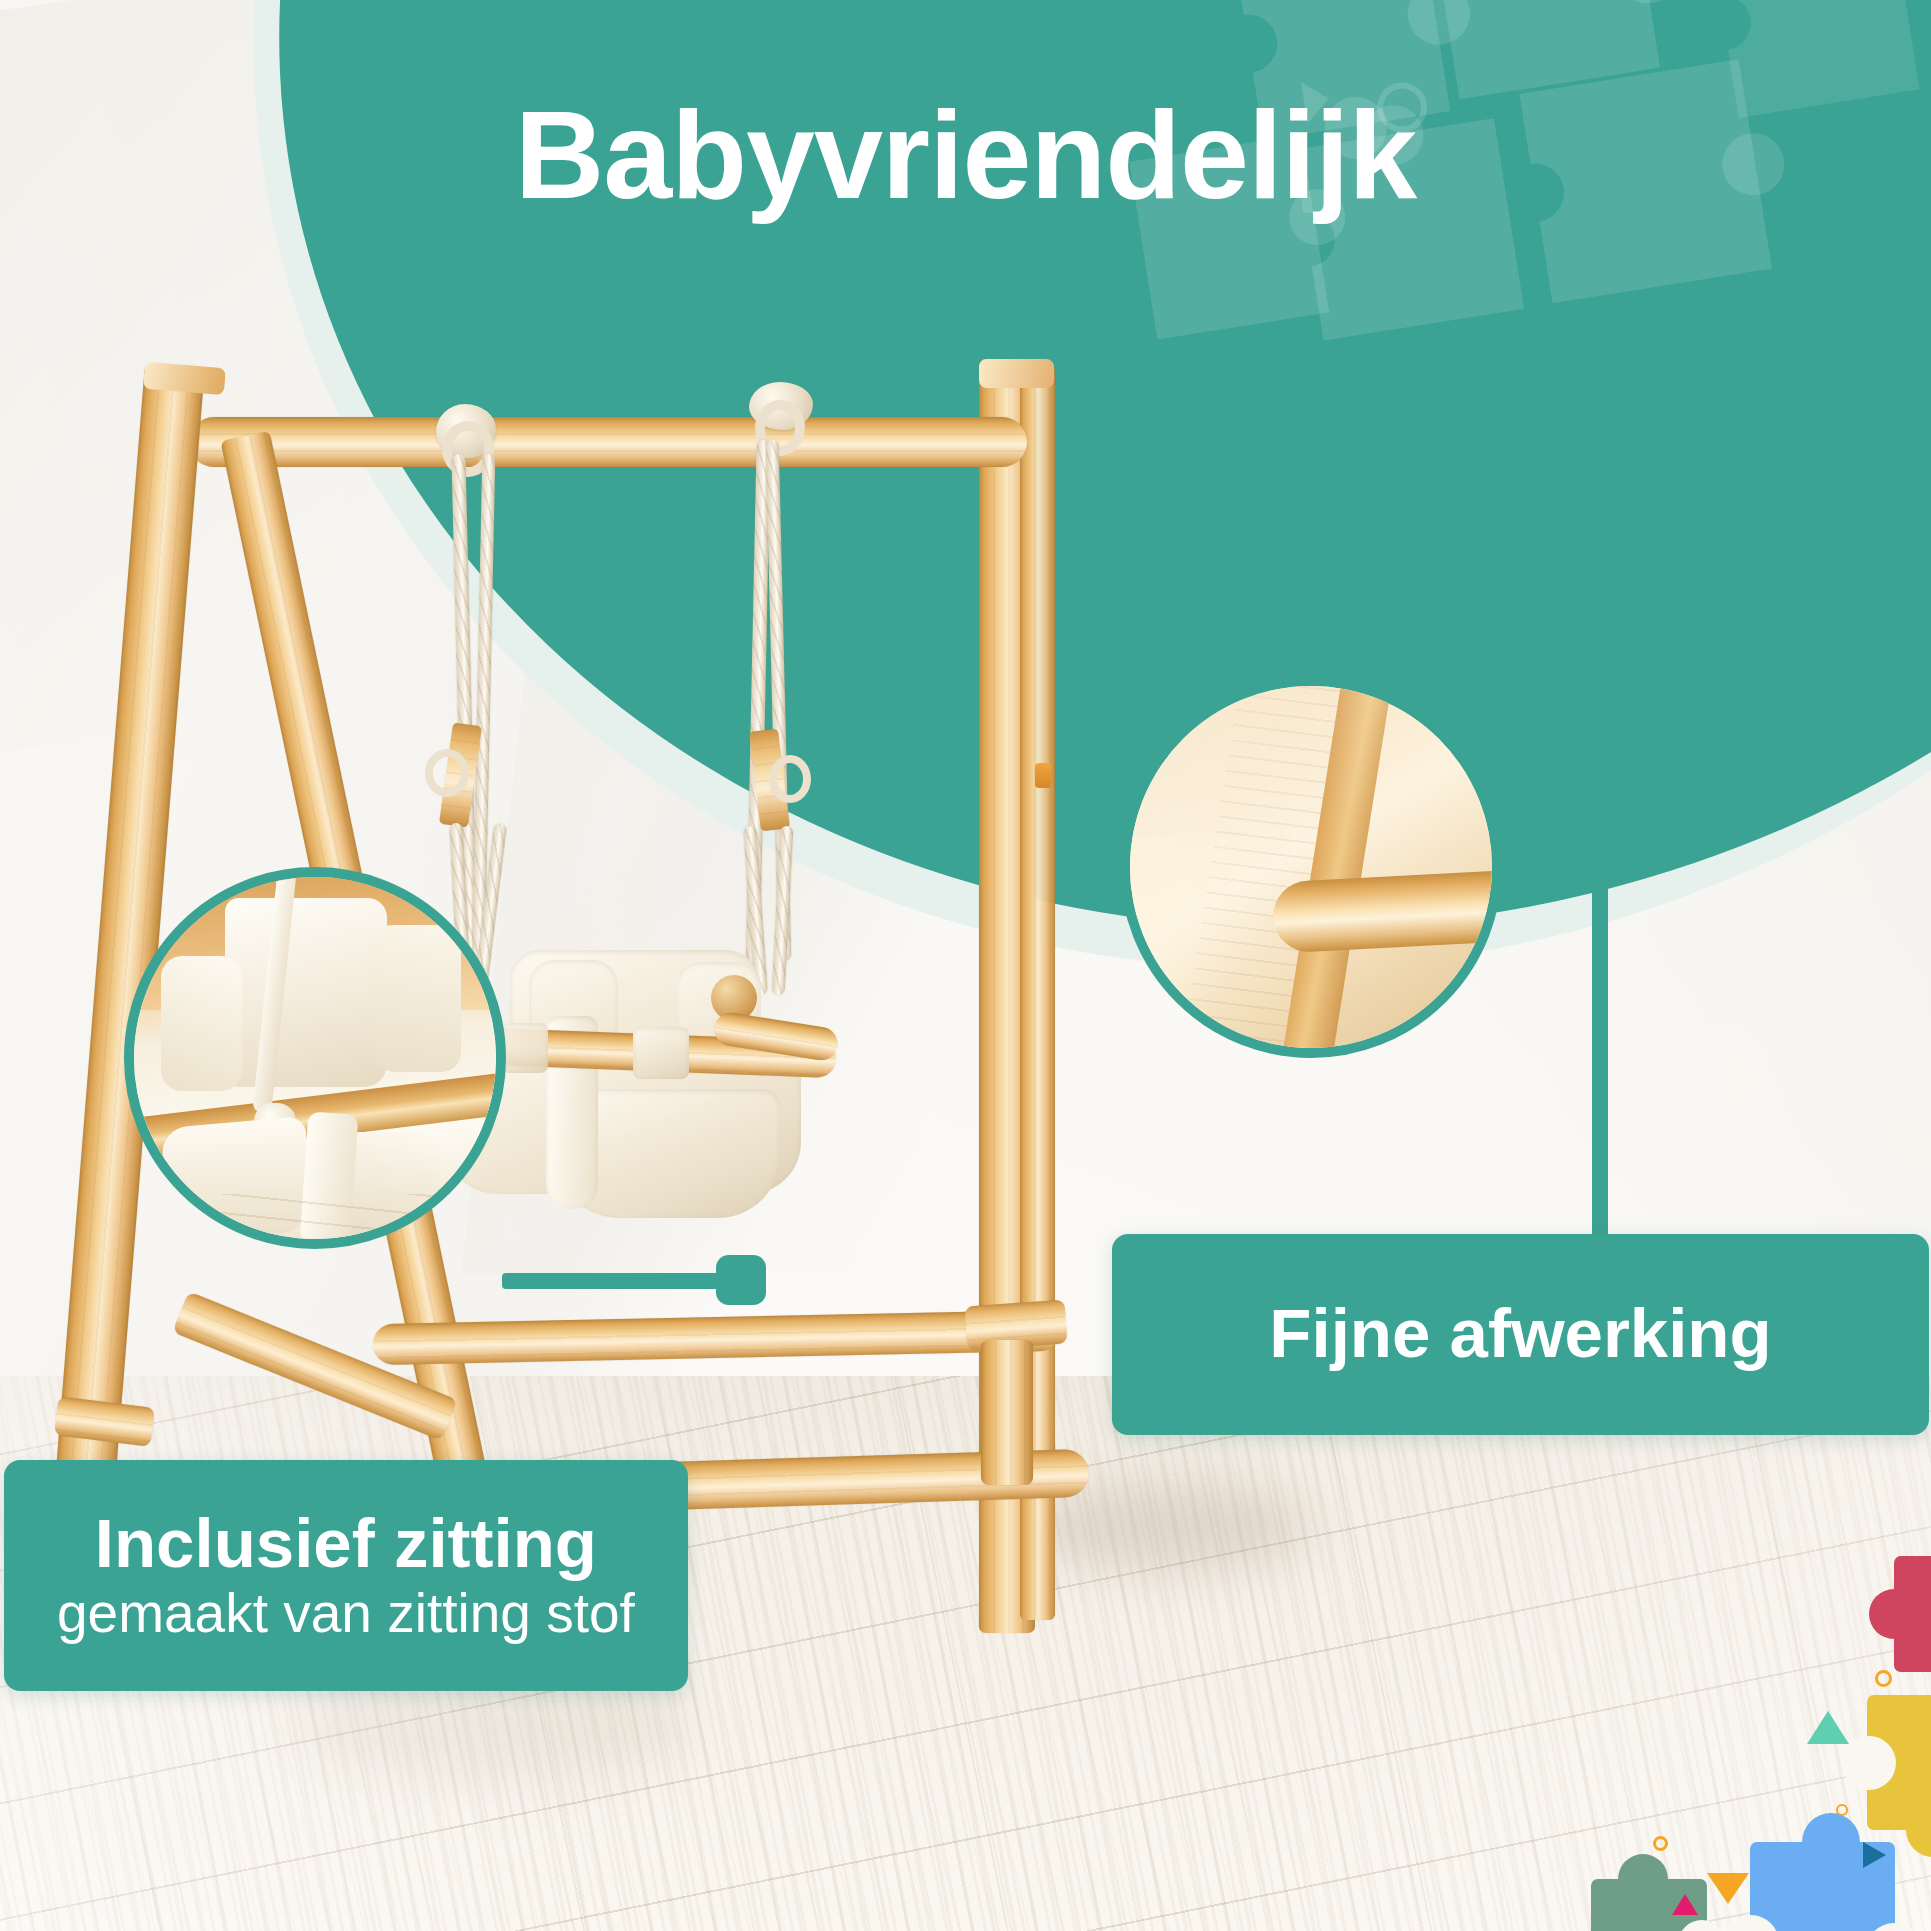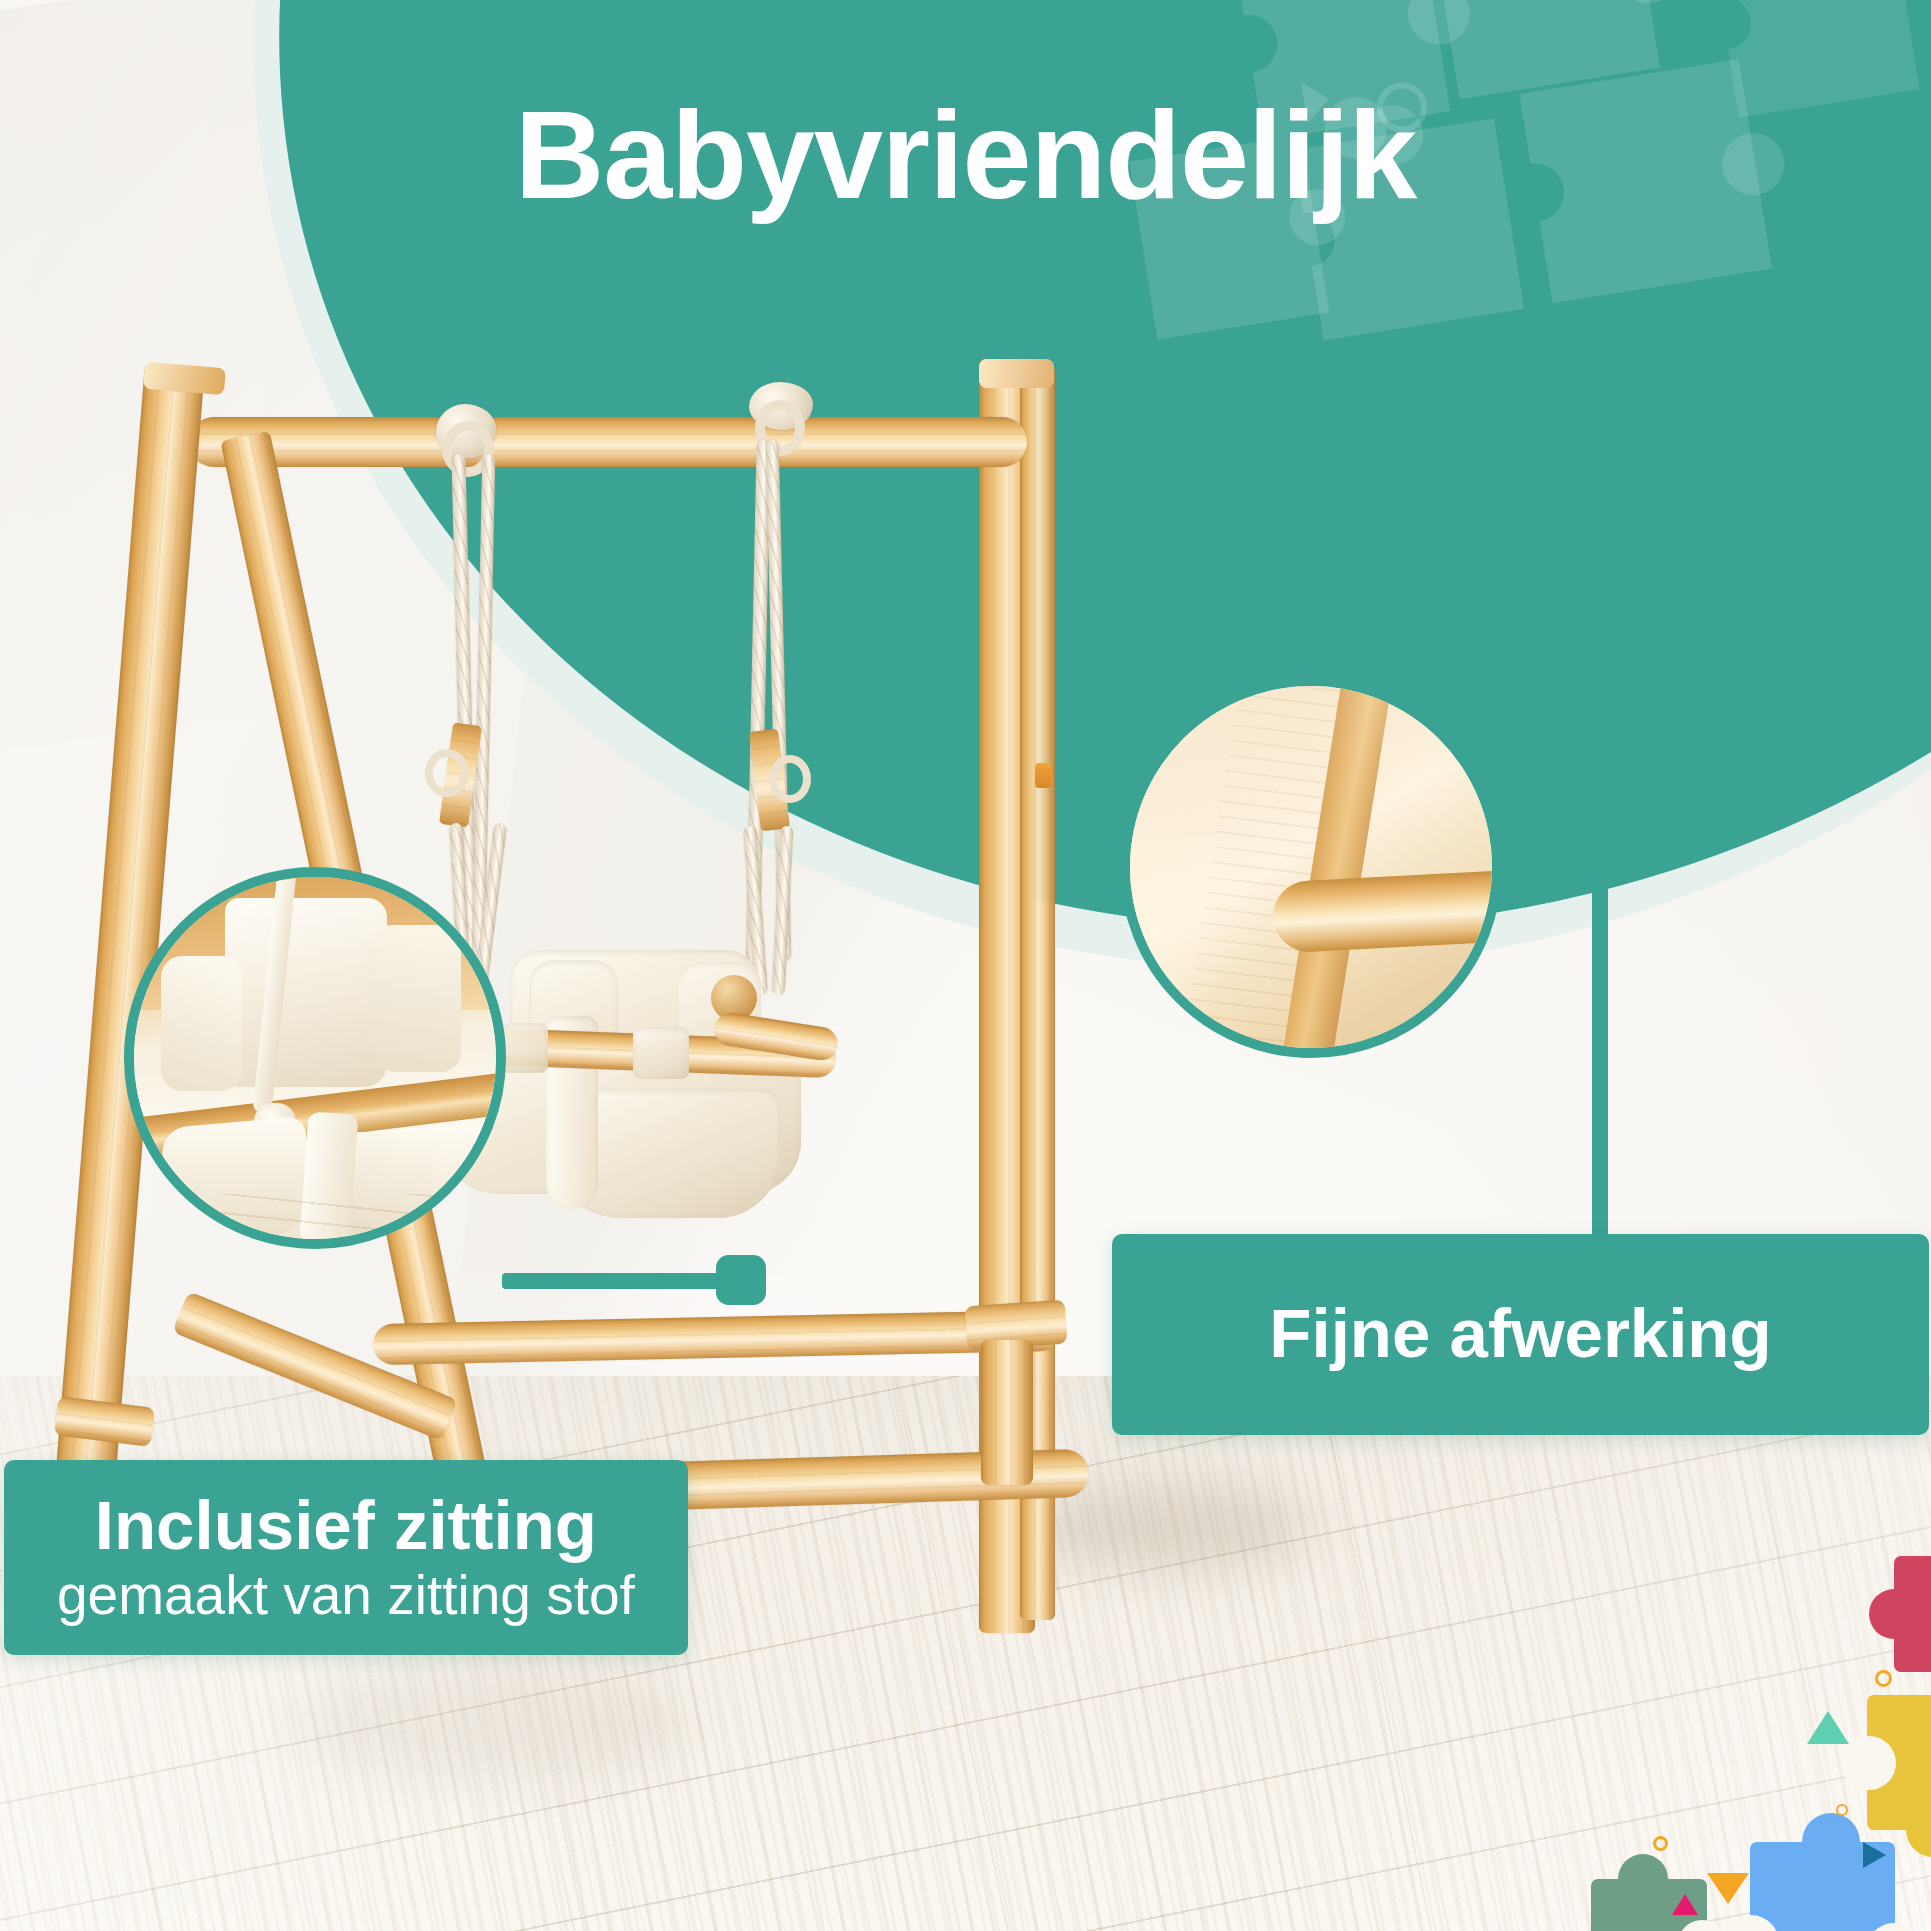--- a/index.html
+++ b/index.html
@@ -96,21 +96,21 @@
   .fab.soft{border-radius:25px;}
 
   
   .circ{position:absolute;border-radius:50%;overflow:hidden;
     border:10.6px solid var(--teal);background:#f3ece1;}
   .circ .ph{position:absolute;inset:-1.9px;}
   .conn{position:absolute;background:var(--teal);}
   .marker{position:absolute;background:var(--teal);border-radius:12.6px;}
 
   
-  .card{position:absolute;background:var(--teal);border-radius:10px;color:#fff;
+  .card{position:absolute;background:var(--teal);border-radius:16px;color:#fff;
     display:flex;flex-direction:column;align-items:center;justify-content:center;
     box-shadow:0 4.8px 17.4px rgba(45,120,105,.18);}
   .card .t1{font-size:69px;font-weight:700;line-height:1.02;white-space:nowrap;}
   .card .t2{font-size:55px;font-weight:400;line-height:1.05;white-space:nowrap;margin-top:5.8px;}
 
   
   .jig{position:absolute;}
   .jig .body{position:absolute;inset:0;border-radius:6.8px;background:currentColor;}
   .jig .nub{position:absolute;border-radius:50%;background:currentColor;}
   .jig .hole{position:absolute;border-radius:50%;background:#faf7f1;}
@@ -275,21 +275,21 @@
         background:linear-gradient(190deg,#fdf9f0,#e7dbc3);"></div>
       <div style="position:absolute;left:172px;top:238px;width:50px;height:131px;transform:rotate(4deg);border-radius:11.6px;
         background:linear-gradient(94deg,#fffdf7,#ece2cc);"></div>
 
       <div style="position:absolute;left:-9.7px;top:319px;width:406px;height:87px;
         background:linear-gradient(178deg,#e8c48c,#d9ab66);
         background-image:repeating-linear-gradient(6deg,rgba(160,110,50,.16) 0 1.9px,rgba(0,0,0,0) 1.9px 19.3px);"></div>
     </div>
   </div>
 
-  <div class="card" style="left:3.9px;top:1460px;width:684px;height:195px;text-align:right;">
+  <div class="card" style="left:3.9px;top:1460px;width:684px;height:231px;text-align:right;">
     <div class="t1">Inclusief zitting</div>
     <div class="t2">gemaakt van zitting stof</div>
   </div>
 
   <div class="marker" style="left:1284px;top:624px;width:50px;height:48px;"></div>
   <div class="conn" style="left:1327px;top:641px;width:282px;height:16.4px;border-radius:3.9px;"></div>
   <div class="conn" style="left:1592px;top:641px;width:16.4px;height:599px;border-radius:0 0 0 0;"></div>
   <div style="position:absolute;left:1572px;top:637px;width:41px;height:41px;border-top:16.4px solid var(--teal);border-right:16.4px solid var(--teal);border-top-right-radius:21px;box-sizing:border-box;"></div>
 
   <div class="circ" style="left:1120px;top:676px;width:382px;height:382px;">

